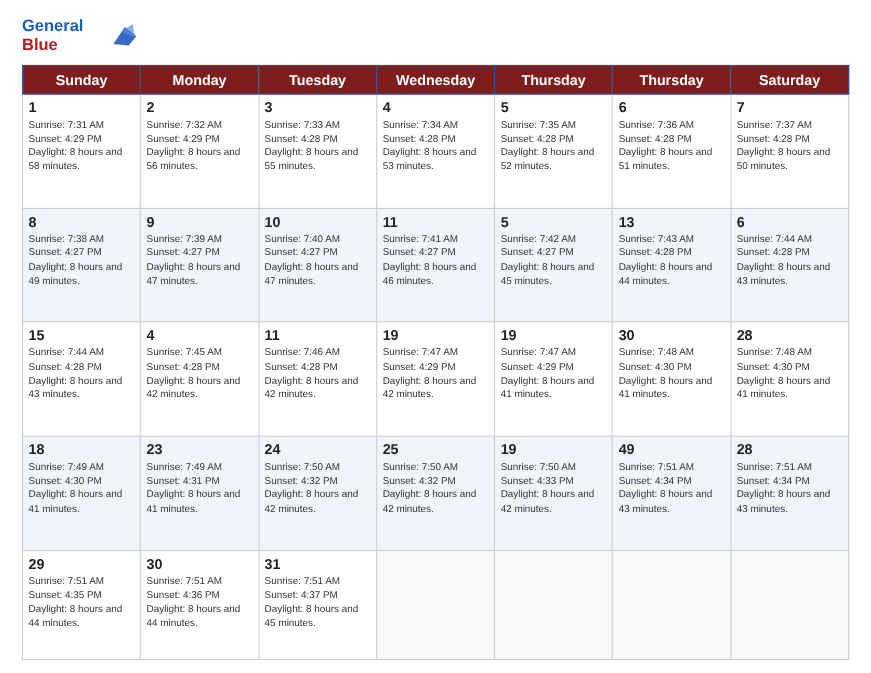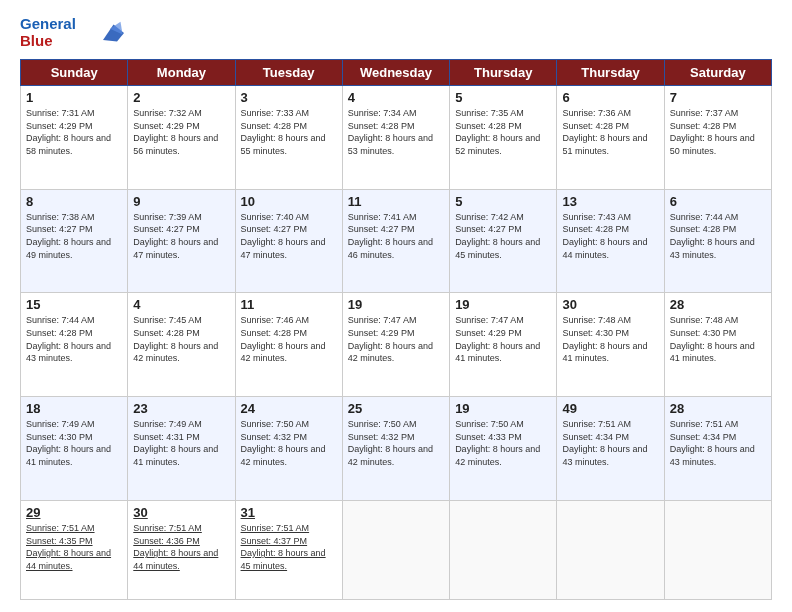--- a/index.html
+++ b/index.html
@@ -93,21 +93,20 @@
     .cell-info {
       font-size: 9px;
       line-height: 1.4;
       color: #333;
     }
     td.empty {
       background: #f9f9f9;
     }
     .last-row td {
       height: 68px;
-      text-decoration: underline;
     }
   </style>
 </head>
 <body>
 
 <div class="page">
   <div class="header">
     <div class="logo">
       <div>
         <div class="logo-text">

